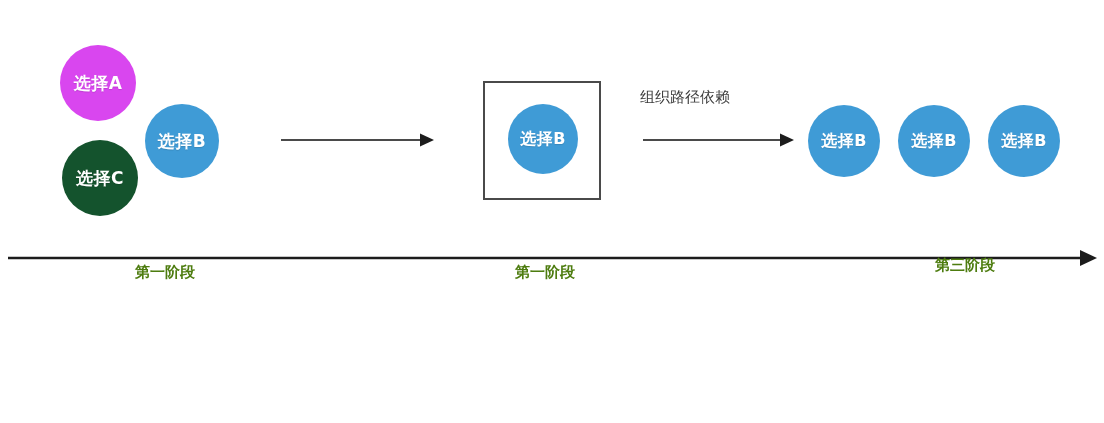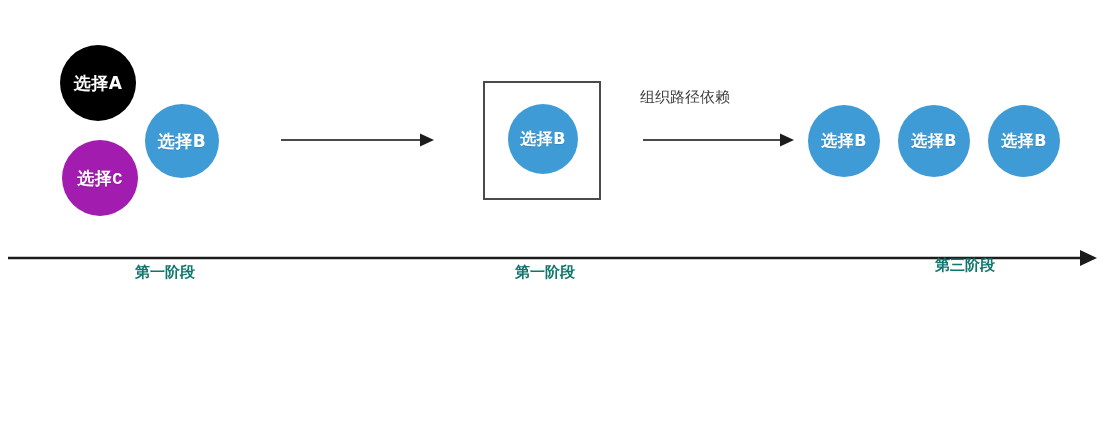--- a/index.html
+++ b/index.html
@@ -29,29 +29,28 @@
     font-weight: bold;
     letter-spacing: 0.5px;
     text-shadow: 0 1px 1px rgba(0,0,0,0.12);
     box-sizing: border-box;
     user-select: none;
   }
 
   #circle-a {
     left: 60px;  top: 45px;
     width: 76px; height: 76px;
-    background: #000000;
+    background: #d946ef;
     font-size: 17px;
   }
   #circle-c {
     left: 62px;  top: 140px;
     width: 76px; height: 76px;
-    background: #a21caf;
+    background: #14532d;
     font-size: 17px;
-    font-family: Liberation Mono, monospace;
   }
   #circle-b1 {
     left: 145px; top: 104px;
     width: 74px; height: 74px;
     background: #3f9bd6;
     font-size: 17px;
   }
   #circle-b-boxed {
     left: 508px; top: 104px;
     width: 70px; height: 70px;
@@ -90,21 +89,21 @@
 
   
   .stage-block {
     position: absolute;
     text-align: center;
     color: #3c3c3c;
   }
   .stage-title {
     font-size: 15px;
     font-weight: bold;
-    color: #0f766e;
+    color: #4d7c0f;
     margin: 0 0 18px 0;
     line-height: 1;
     white-space: nowrap;
   }
   .stage-desc {
     font-size: 14.5px;
     line-height: 1.65;
     color: #3f3f3f;
   }
   .stage-desc div { white-space: nowrap; }

